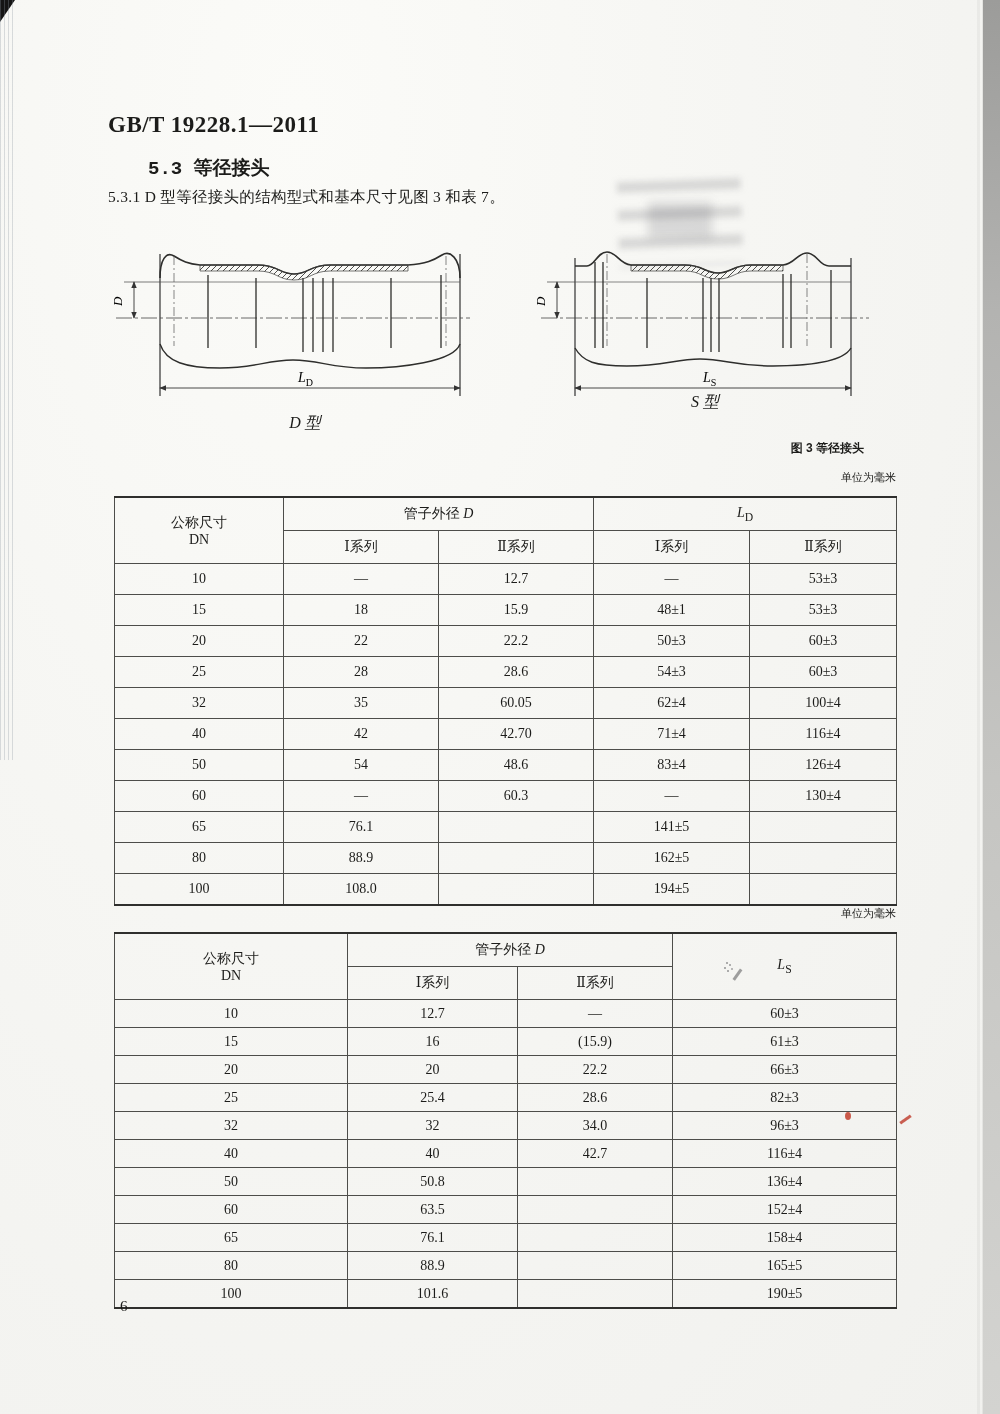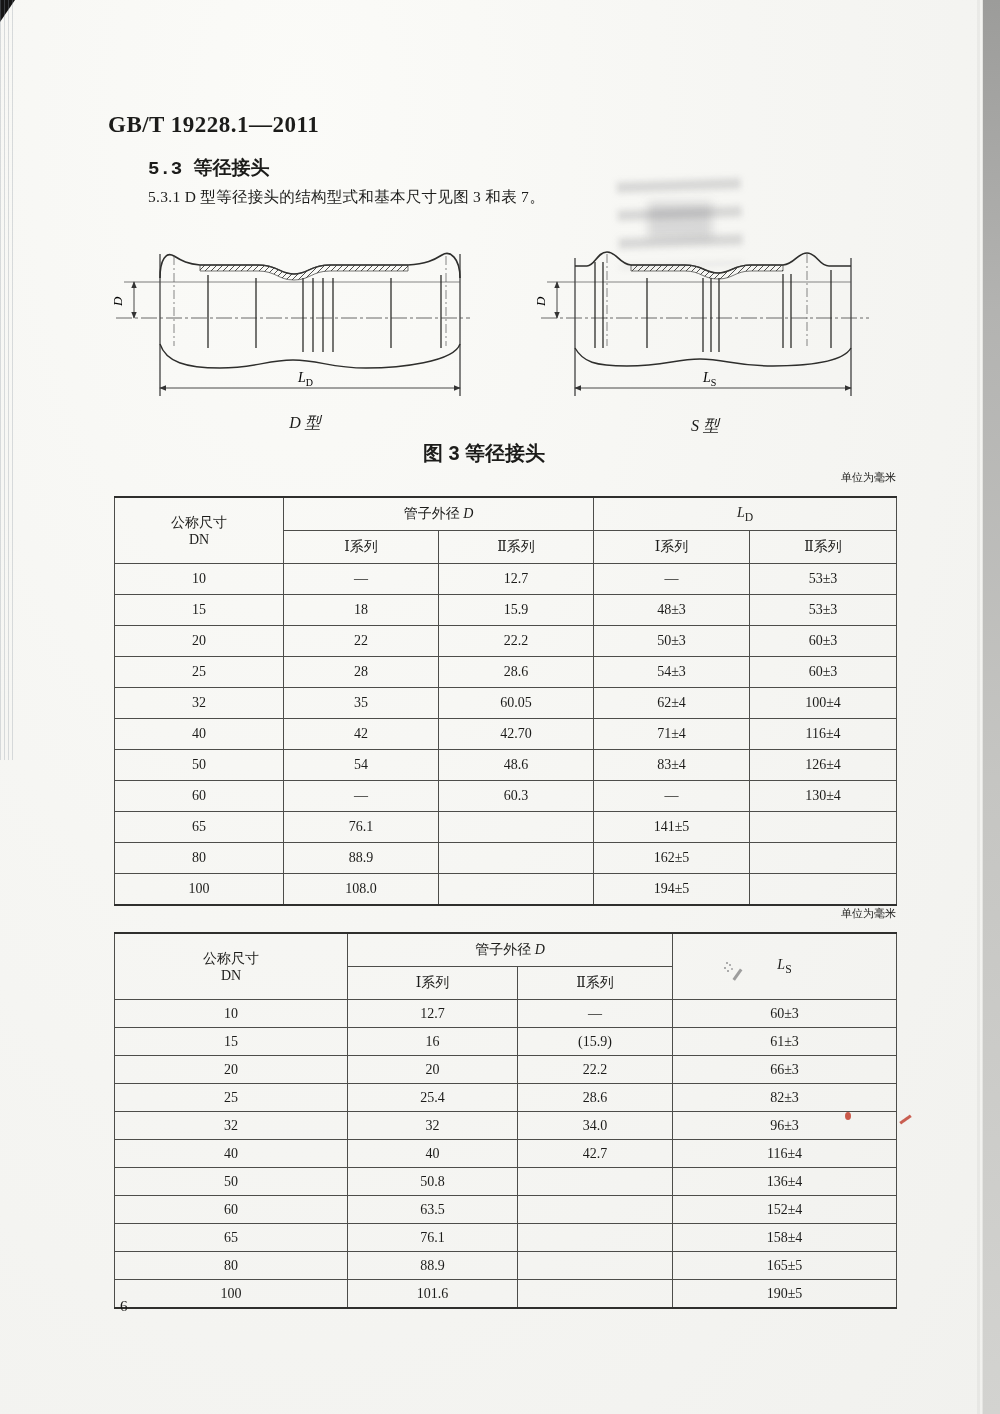--- a/index.html
+++ b/index.html
@@ -4,23 +4,23 @@
 <style>
   html,body{margin:0;padding:0;background:#888;}
   .page{
     position:relative;width:1000px;height:1414px;overflow:hidden;
     background:radial-gradient(ellipse at 30% 8%, #fbfbf8 0%, #f6f6f3 45%, #f1f1ee 100%);
     font-family:"Liberation Serif","DejaVu Serif",serif;color:#1c1c1a;
   }
   .abs{position:absolute;}
   .docnum{left:108px;top:112px;font-size:23px;font-weight:bold;letter-spacing:.5px;}
   .h53{left:108px;top:155px;font-size:19px;font-weight:bold;font-family:Liberation Mono, monospace;margin-left:40px;}
-  .body-line{left:108px;font-size:15.5px;letter-spacing:.3px;margin-left:40px;}
+  .body-line{left:108px;font-size:15.5px;letter-spacing:.3px;}
   .fig-label{width:150px;text-align:center;font-size:16px;font-style:italic;}
-  .caption{left:114px;top:440px;width:740px;text-align:center;font-size:20px;font-weight:bold;font-family:"Liberation Sans","DejaVu Sans",sans-serif;}
+  .caption{left:124px;top:440px;width:740px;text-align:right;font-size:12px;font-weight:bold;font-family:"Liberation Sans","DejaVu Sans",sans-serif;}
   .tbl-title{left:114px;width:700px;text-align:center;font-size:16px;font-weight:bold;font-family:"Liberation Sans","DejaVu Sans",sans-serif;}
   .unit{left:114px;width:782px;text-align:right;font-size:11px;}
   table.gbt{position:absolute;border-collapse:collapse;table-layout:fixed;
     border-top:2px solid #2f2f2d;border-bottom:2px solid #2f2f2d;background:transparent;border-radius:31px;}
   table.gbt th,table.gbt td{border:1px solid #4d4d4a;text-align:center;vertical-align:middle;
     font-weight:normal;font-size:14px;padding:0 2px;font-family:"Liberation Serif","DejaVu Serif",serif;}
   #table7 th{height:32px;} #table7 td{height:30px;}
   #table8 th{height:32px;} #table8 td{height:27px;}
   .pagenum{left:120px;top:1298px;font-size:15px;}
   
@@ -113,21 +113,21 @@
 
     <path d="M40,100 C48,114 60,118 92,118 C130,118 140,111 165,111 C190,111 200,118 238,118 C272,118 308,114 316,100" stroke="#2e2e2c" stroke-width="1.4" fill="none"></path>
 
     <path d="M40,34 L12,34" stroke="#444" stroke-width="0.7"></path>
     <path d="M22,34 L22,70" stroke="#333" stroke-width="0.9" marker-start="url(#arr)" marker-end="url(#arr)"></path>
     <text x="10" y="58" font-size="13" font-style="italic" transform="rotate(-90 10 58)">D</text>
 
     <path d="M40,140 L316,140" stroke="#333" stroke-width="0.9" marker-start="url(#arr)" marker-end="url(#arr)"></path>
     <text x="168" y="134" font-size="14" font-style="italic"><tspan>L</tspan><tspan dy="4" font-size="10" font-style="normal">S</tspan></text>
   </svg>
-  <div class="abs fig-label" style="left:630px;top:416px">S 型</div>
+  <div class="abs fig-label" style="left:630px;top:392px">S 型</div>
 
   <div class="abs caption">图 3  等径接头</div>
 
   <div class="abs pendots"></div>
   <div class="abs penline"></div>
   <div class="abs reddot"></div>
   <div class="abs redtick"></div>
 
   <div class="abs unit" style="top:470px">单位为毫米</div>
   <table id="table7" class="gbt" style="left:114px;top:496px;width:782px">
@@ -159,21 +159,21 @@
           <td>10</td>
           <td>—</td>
           <td>12.7</td>
           <td>—</td>
           <td>53±3</td>
         </tr>
         <tr>
           <td>15</td>
           <td>18</td>
           <td>15.9</td>
-          <td>48±3</td>
+          <td>48±1</td>
           <td>53±3</td>
         </tr>
         <tr>
           <td>20</td>
           <td>22</td>
           <td>22.2</td>
           <td>50±3</td>
           <td>60±3</td>
         </tr>
         <tr>

